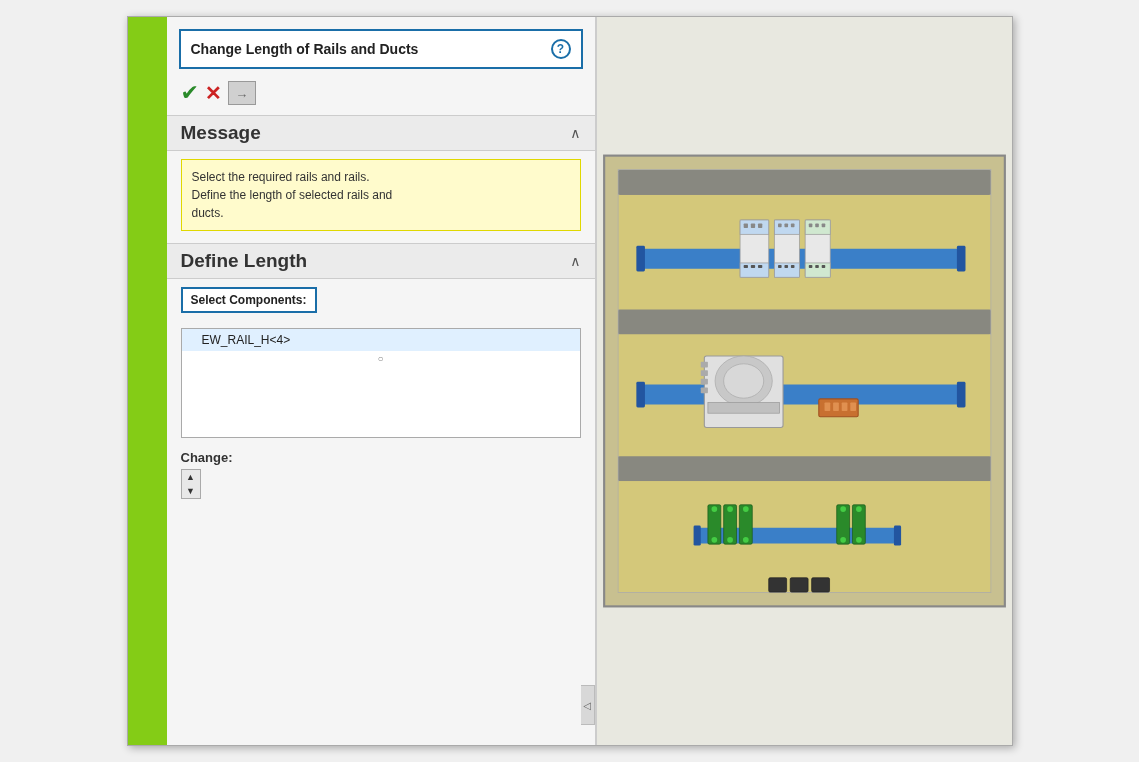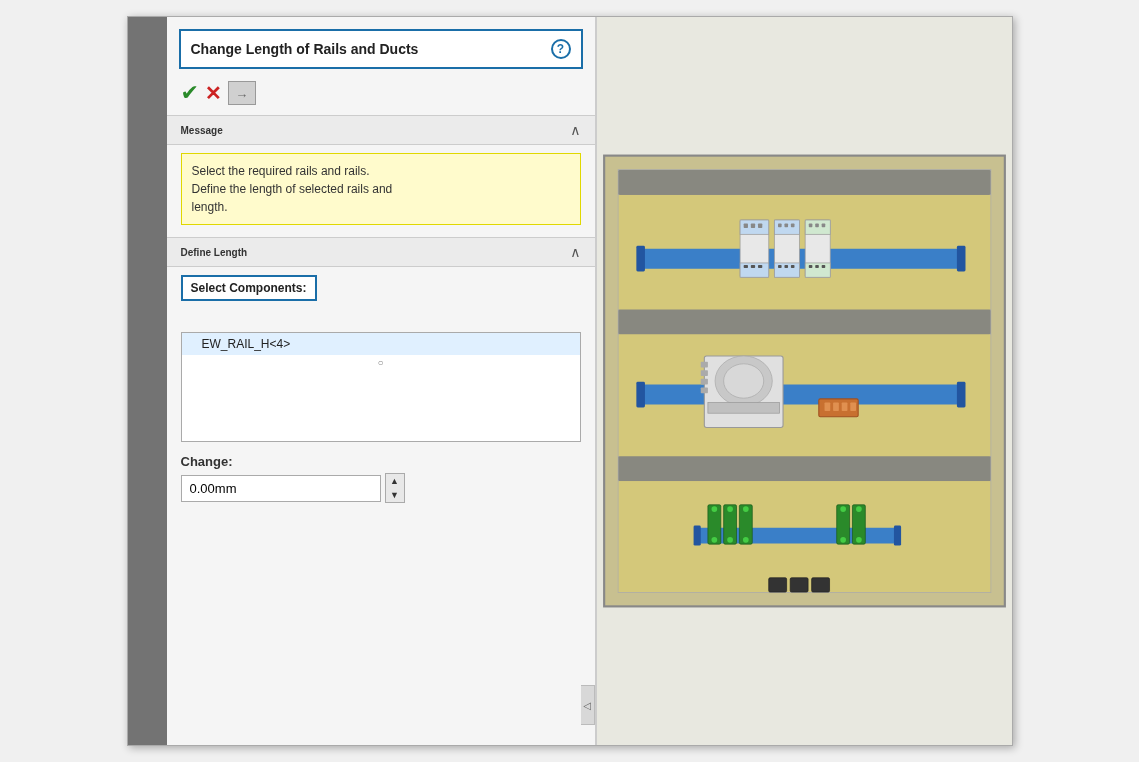--- a/index.html
+++ b/index.html
@@ -11,21 +11,21 @@
       height: 762px;
       overflow: hidden;
       display: flex;
       align-items: center;
       justify-content: center;
     }
     .main-container {
       display: flex;
       width: 886px;
       height: 730px;
-      background: #737373;
+      background: #84cc16;
       border: 1px solid #aaa;
       box-shadow: 2px 2px 8px rgba(0,0,0,0.3);
       padding-left: 39px;
     }
     
     .left-panel {
       width: 430px;
       min-width: 430px;
       background: #f5f5f5;
       border-right: 2px solid #ccc;
@@ -95,42 +95,42 @@
       display: flex;
       align-items: center;
       justify-content: space-between;
       padding: 6px 14px;
       border-top: 1px solid #ccc;
       border-bottom: 1px solid #ccc;
       background: #ebebeb;
     }
     .section-title {
       font-weight: bold;
-      font-size: 10px;
+      font-size: 19px;
       color: #333;
     }
     .chevron {
       font-size: 14px;
       color: #555;
       cursor: pointer;
     }
     .message-box {
       background: #fffbcc;
       margin: 8px 14px;
       padding: 8px 10px;
       font-size: 12px;
       color: #333;
       line-height: 1.5;
       border: 1px solid #e0d800;
     }
     .define-section {
       margin-top: 4px;
     }
     .select-components-label {
-      margin: 8px 14px 20px 14px;
+      margin: 8px 14px 4px 14px;
       border: 2px solid #1a6ea8;
       padding: 4px 8px;
       font-size: 12px;
       font-weight: bold;
       color: #222;
       display: inline-block;
       background: #fff;
     }
     .components-list {
       margin: 11px 14px;
@@ -255,39 +255,38 @@
       </div>
     </div>
 
     <div class="section-header">
       <span class="section-title">Message</span>
       <span class="chevron">∧</span>
     </div>
     <div class="message-box">
       <span>Select the required rails and rails.</span><br>
       <span>Define the length of selected rails and</span><br>
-      <span>length.</span>
+      <span>ducts.</span>
     </div>
 
     <div class="define-section">
       <div class="section-header">
         <span class="section-title">Define Length</span>
         <span class="chevron">∧</span>
       </div>
 
       <div class="select-components-label">Select Components:</div>
 
       <div class="components-list">
         <div class="list-item unselected">EW_RAIL_H&lt;4&gt;</div>
         <div class="list-scroll-indicator">○</div>
       </div>
 
       <div class="length-label">Change:</div>
       <div class="length-input-row">
-        <input class="length-input" type="text" value="0.00mm" style="">
         <div class="spinner">
           <button class="spinner-btn">▲</button>
           <button class="spinner-btn">▼</button>
         </div>
       </div>
     </div>
 
     <div class="collapse-handle">◁</div>
   </div>
 

